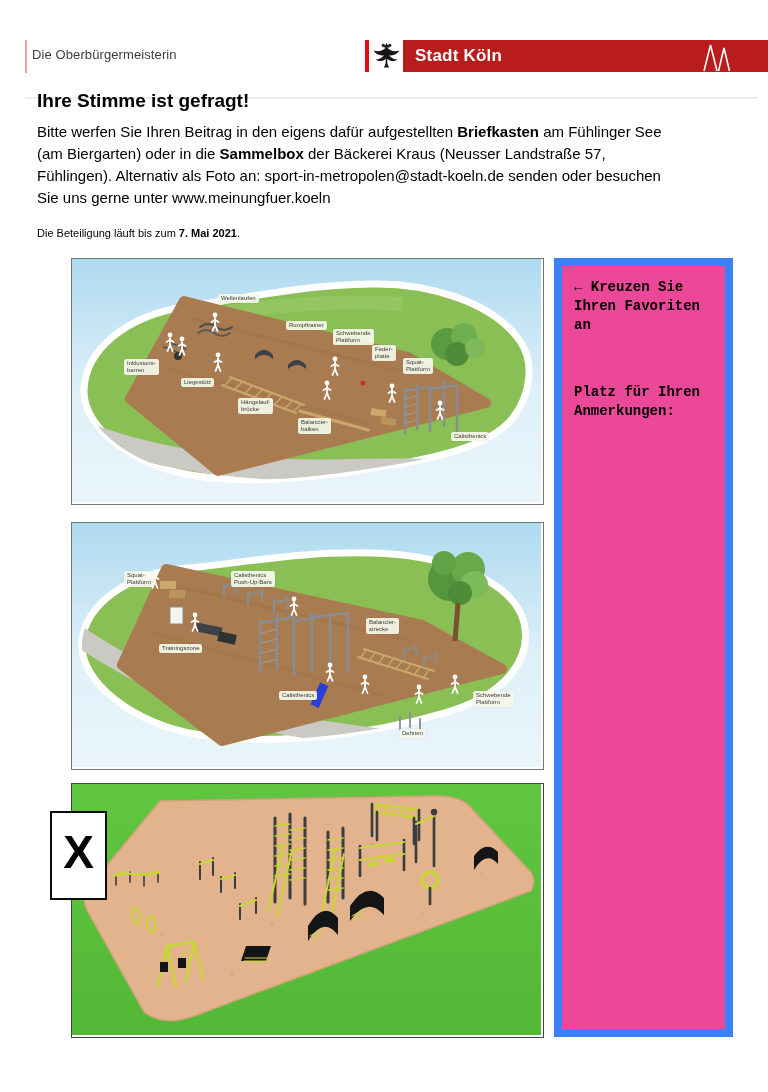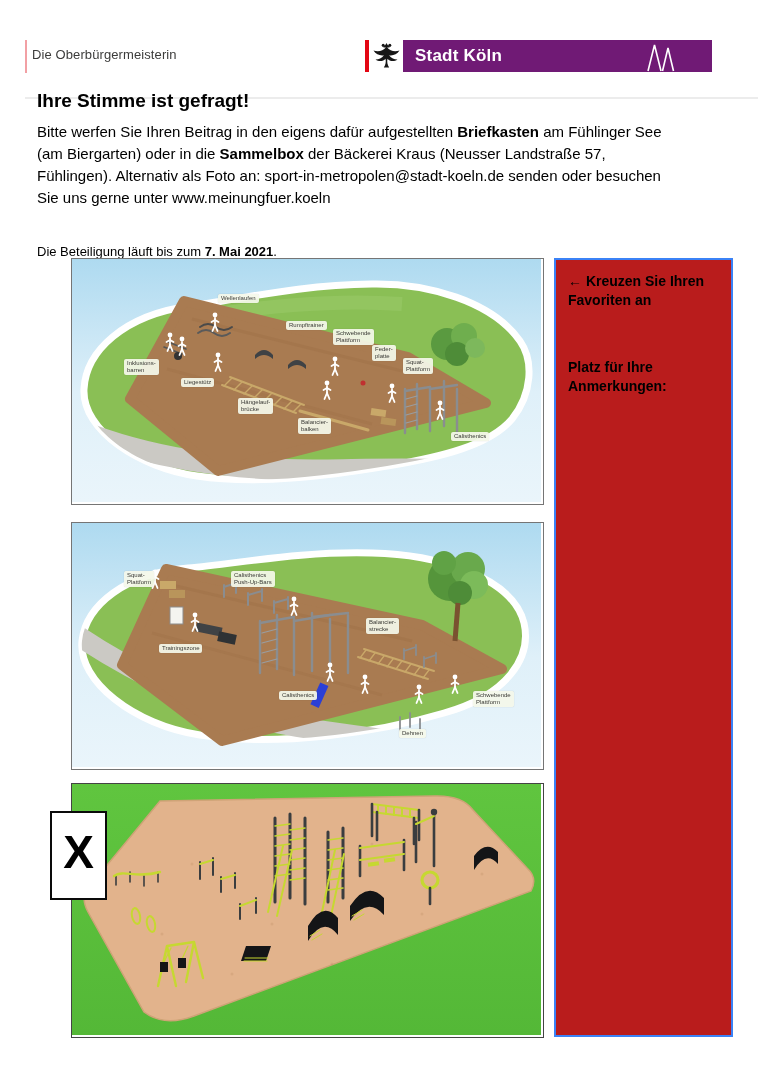--- a/index.html
+++ b/index.html
@@ -4,44 +4,44 @@
 <style>
   html,body{margin:0;padding:0;background:#fff;}
   .page{position:relative;width:768px;height:1092px;background:#ffffff;overflow:hidden;
         font-family:"Liberation Sans","DejaVu Sans",sans-serif;color:#000;}
 
   
   .hdr-red-rule{position:absolute;left:25px;top:40px;width:2px;height:33px;background:#f2a0a4;}
   .hdr-left-label{position:absolute;left:32px;top:47px;font-size:13px;color:#3c3c3b;letter-spacing:.1px;}
   .logo-stripe{position:absolute;left:365px;top:40px;width:4px;height:32px;background:#e30613;}
   .logo-eagle{position:absolute;left:370px;top:40px;width:33px;height:32px;}
-  .logo-bar{position:absolute;left:403px;top:40px;width:309px;height:32px;background:#701a75;}
+  .logo-bar{position:absolute;left:403px;top:40px;width:365px;height:32px;background:#b91c1c;}
   .logo-text{position:absolute;left:12px;top:6px;font-size:17px;font-weight:bold;color:#fff;letter-spacing:.2px;}
   .logo-dom{position:absolute;right:32px;top:2px;width:40px;height:30px;}
   .hdr-divider{position:absolute;left:25px;top:97px;width:733px;height:2px;background:#ececec;z-index:0;}
 
   
   .page-title{position:absolute;left:37px;top:90px;margin:0;font-size:19px;font-weight:bold;z-index:1;}
   .intro{position:absolute;left:37px;top:121px;width:625px;font-size:15px;line-height:22px;margin:0;}
-  .deadline{position:absolute;left:37px;top:244px;width:625px;font-size:13px;margin:0;}
+  .deadline{position:absolute;left:37px;top:227px;width:625px;font-size:11px;margin:0;}
   .b{font-weight:bold;}
 
   
   .design{position:absolute;left:71px;width:471px;background:#fff;}
   .design-1{top:258px;height:245px;border:1px solid #757575;}
   .design-2{top:522px;height:246px;border:1px solid #757575;}
   .design-3{top:783px;height:253px;border:1px solid #444;}
   .design svg{position:absolute;left:0;top:0;}
   .map-label{position:absolute;background:rgba(244,248,234,.93);color:#3a3a36;
              font-size:6px;line-height:7px;padding:1px 3px;border-radius:2px;
              white-space:pre-line;box-shadow:0 0 1px rgba(0,0,0,.25);}
 
   
   .sidebar-box{position:absolute;left:554px;top:258px;width:179px;height:779px;
-               border:2px solid #3b82f6;box-sizing:border-box;background:#b91c1c;}
+               border:8px solid #3b82f6;box-sizing:border-box;background:#ec4899;font-family:Liberation Mono, monospace;}
   .sidebar-instruction{margin:12px 10px 0 12px;font-size:14px;line-height:19px;font-weight:bold;}
   .sidebar-notes{margin:48px 10px 0 12px;font-size:14px;line-height:19px;font-weight:bold;}
 
   
   .ballot-box{position:absolute;left:50px;top:811px;width:57px;height:89px;background:#fff;
               border:2px solid #0a0a0a;box-sizing:border-box;z-index:5;
               display:flex;align-items:center;justify-content:center;}
   .ballot-x{font-size:46px;font-weight:bold;line-height:1;transform:translateY(-4px);}
 </style>
 </head>
@@ -437,16 +437,16 @@
       </g>
     </svg>
   </div>
 
   <div class="ballot-box">
     <span class="ballot-x">X</span>
   </div>
 
   <div class="sidebar-box">
     <p class="sidebar-instruction">← Kreuzen Sie Ihren Favoriten an</p>
-    <p class="sidebar-notes">Platz für Ihre Anmerkungen:</p>
+    <p class="sidebar-notes">Platz für Ihren Anmerkungen:</p>
   </div>
 
 </div>
 
 </body></html>

